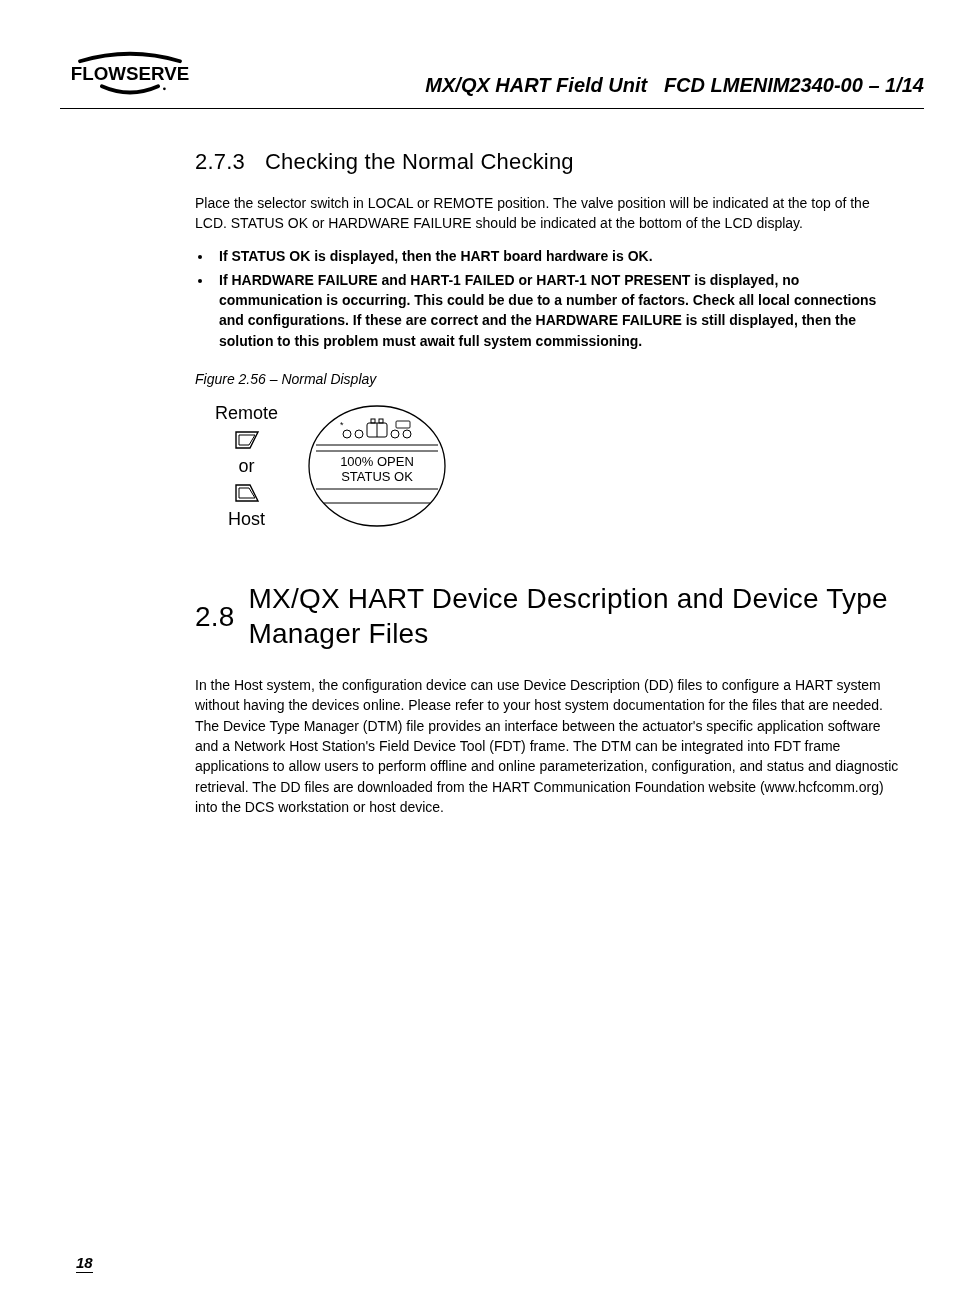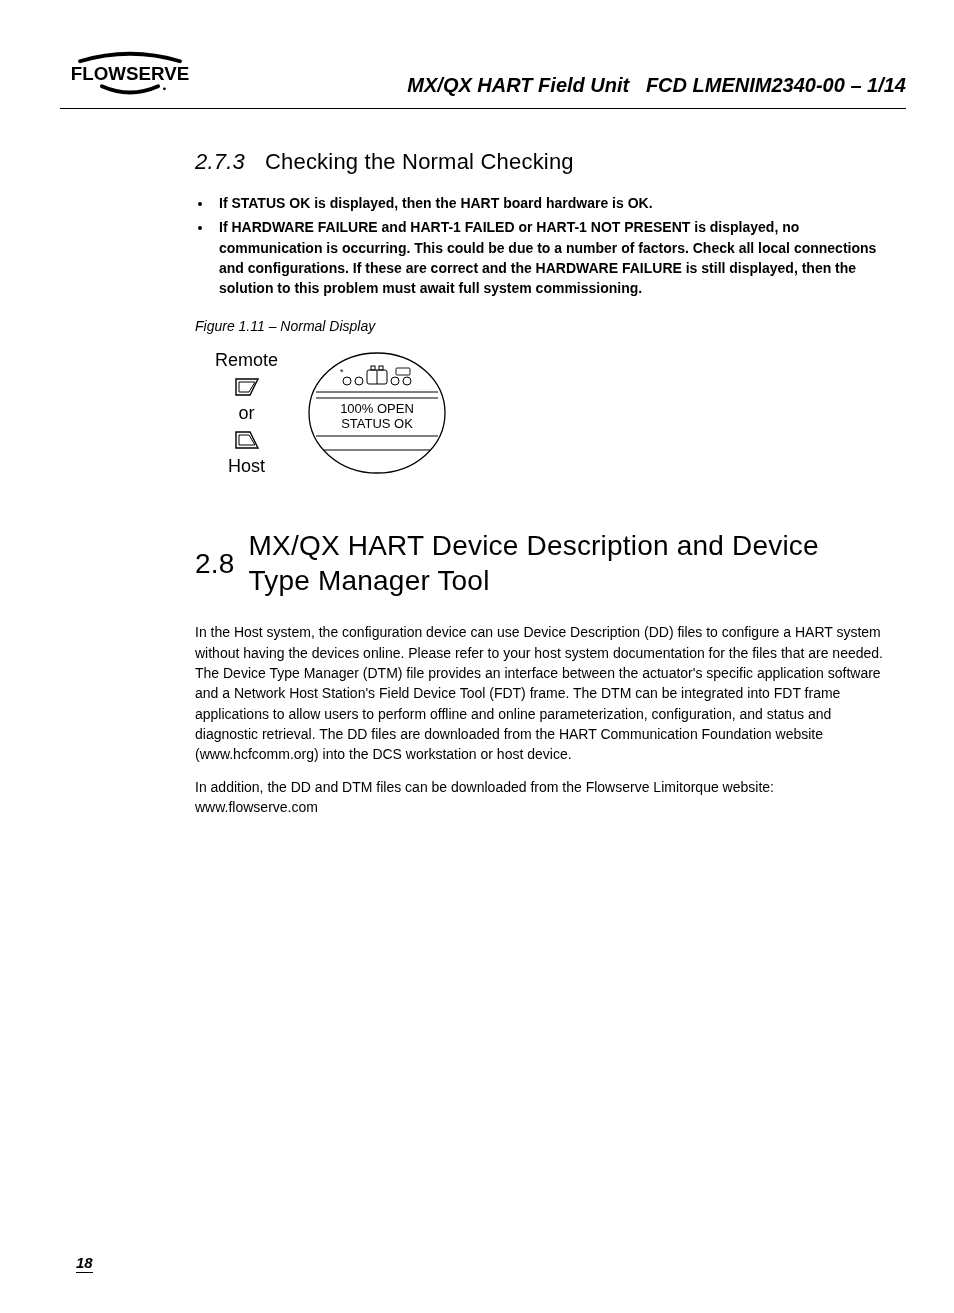--- a/index.html
+++ b/index.html
@@ -7,21 +7,21 @@
     padding: 0;
     font-family: Arial, Helvetica, sans-serif;
     background: #fff;
     color: #000;
     width: 954px;
     height: 1313px;
     position: relative;
     box-sizing: border-box;
   }
   .page {
-    padding: 50px 48px 40px 60px;
+    padding: 50px 30px 40px 60px;
     box-sizing: border-box;
     height: 100%;
     position: relative;
   }
   .header-row {
     display: flex;
     align-items: center;
     justify-content: space-between;
     border-bottom: 1px solid #000;
     padding-bottom: 8px;
@@ -42,21 +42,21 @@
     margin-left: 135px;
     margin-right: 20px;
   }
   .subsection-heading {
     font-size: 22px;
     font-weight: normal;
     margin: 0 0 18px 0;
     font-family: "Helvetica Neue", Arial, sans-serif;
     letter-spacing: 0.2px;
   }
-  .subsection-heading .num { display:inline-block; margin-right: 20px; font-style: italic;}
+  .subsection-heading .num { display:inline-block; margin-right: 20px;}
   .body-text {
     font-size: 14px;
     line-height: 1.45;
     margin: 0 0 12px 0;
   }
   ul.bullets {
     margin: 0 0 20px 0;
     padding-left: 18px;
     font-size: 14px;
     line-height: 1.45;
@@ -124,27 +124,28 @@
       <span>MX/QX HART Field Unit</span>&nbsp;&nbsp;&nbsp;<span>FCD LMENIM2340-00 – 1/14</span>
     </div>
   </div>
 
   <div class="content">
 
     <h3 class="subsection-heading">
       <span class="num">2.7.3</span><span>Checking the Normal Checking</span>
     </h3>
 
+    <p class="body-text">Place the selector switch in LOCAL or REMOTE position. The valve position will be indicated at the top of the LCD. STATUS OK or HARDWARE FAILURE should be indicated at the bottom of the LCD display.</p>
 
     <ul class="bullets">
       <li>If STATUS OK is displayed, then the HART board hardware is OK.</li>
       <li>If HARDWARE FAILURE and HART-1 FAILED or HART-1 NOT PRESENT is displayed, no communication is occurring. This could be due to a number of factors. Check all local connections and configurations. If these are correct and the HARDWARE FAILURE is still displayed, then the solution to this problem must await full system commissioning.</li>
     </ul>
 
-    <div class="figure-caption">Figure 1.11 – Normal Display</div>
+    <div class="figure-caption">Figure 2.56 – Normal Display</div>
 
     <div class="figure-block">
       <div class="switch-col">
         <span class="lbl">Remote</span>
         <svg width="30" height="24" viewBox="0 0 30 24">
           <path d="M4 4 L26 4 L18 20 L4 20 Z" fill="none" stroke="#000" stroke-width="1.4"></path>
           <path d="M7 7 L23 7 L17 17 L7 17 Z" fill="none" stroke="#000" stroke-width="1"></path>
         </svg>
         <span class="lbl">or</span>
         <svg width="30" height="24" viewBox="0 0 30 24">
@@ -174,22 +175,21 @@
         <text x="75" y="65" font-size="13" font-family="Arial" text-anchor="middle">100% OPEN</text>
         <text x="75" y="80" font-size="13" font-family="Arial" text-anchor="middle">STATUS OK</text>
 
         <line x1="14" y1="88" x2="136" y2="88" stroke="#000" stroke-width="1"></line>
         <line x1="22" y1="102" x2="128" y2="102" stroke="#000" stroke-width="1"></line>
       </svg>
     </div>
 
     <h2 class="section-heading">
       <span class="num">2.8</span>
-      <span class="title">MX/QX HART Device Description and Device Type Manager Tool</span>
+      <span class="title">MX/QX HART Device Description and Device Type Manager Files</span>
     </h2>
 
     <p class="body-text">In the Host system, the configuration device can use Device Description (DD) files to configure a HART system without having the devices online. Please refer to your host system documentation for the files that are needed. The Device Type Manager (DTM) file provides an interface between the actuator's specific application software and a Network Host Station's Field Device Tool (FDT) frame. The DTM can be integrated into FDT frame applications to allow users to perform offline and online parameterization, configuration, and status and diagnostic retrieval. The DD files are downloaded from the HART Communication Foundation website (www.hcfcomm.org) into the DCS workstation or host device.</p>
-    <p class="body-text">In addition, the DD and DTM files can be downloaded from the Flowserve Limitorque website: www.flowserve.com</p>
 
   </div>
 
   <div class="page-number">18</div>
 </div>
 
 </body></html>

